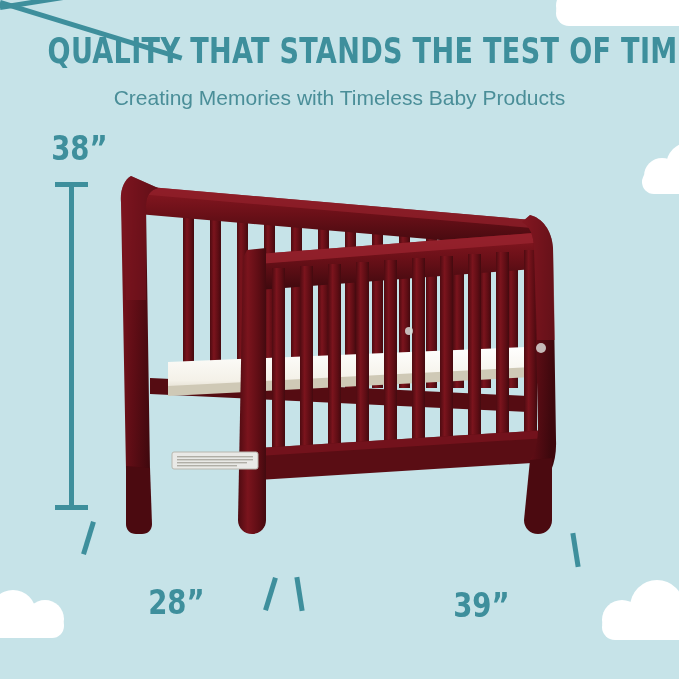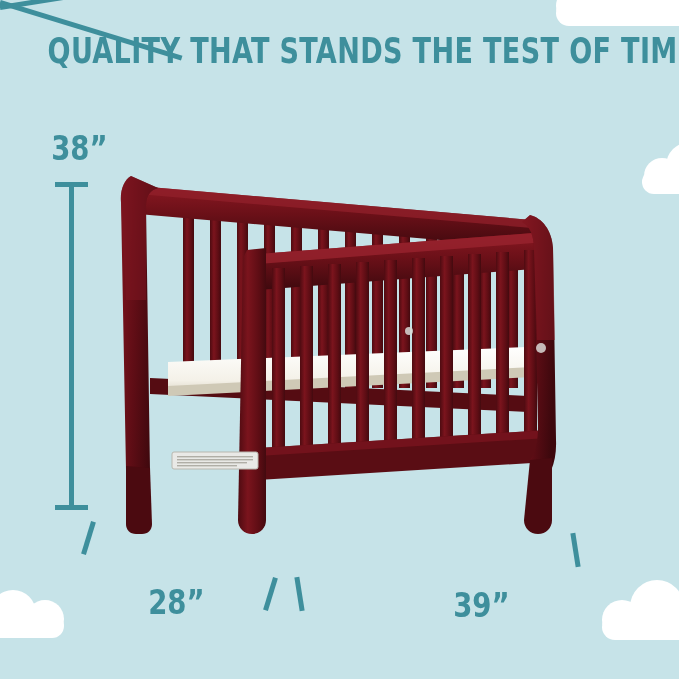--- a/index.html
+++ b/index.html
@@ -107,20 +107,21 @@
   </div>
 
   <div class="cloud" style="left:602px; top:578px; width:130px; height:66px;">
     <i style="left:0px;   top:22px; width:40px; height:40px;"></i>
     <i style="left:28px;  top:2px;  width:54px; height:54px;"></i>
     <i style="left:72px;  top:18px; width:44px; height:44px;"></i>
     <b style="left:0px;   top:36px; width:116px; height:26px;"></b>
   </div>
 
   <div id="title">QUALITY THAT STANDS THE TEST OF TIME</div>
+  <div id="subtitle">Creating Memories with Timeless Baby Products</div>
 
   <svg id="crib" viewBox="0 0 679 679">
     <defs>
       <linearGradient id="woodV" x1="0" y1="0" x2="1" y2="0">
         <stop offset="0" stop-color="#4e0b11"></stop>
         <stop offset="0.35" stop-color="#7b141d"></stop>
         <stop offset="0.75" stop-color="#5d0d14"></stop>
         <stop offset="1" stop-color="#430a0f"></stop>
       </linearGradient>
       <linearGradient id="woodRail" x1="0" y1="0" x2="0" y2="1">

